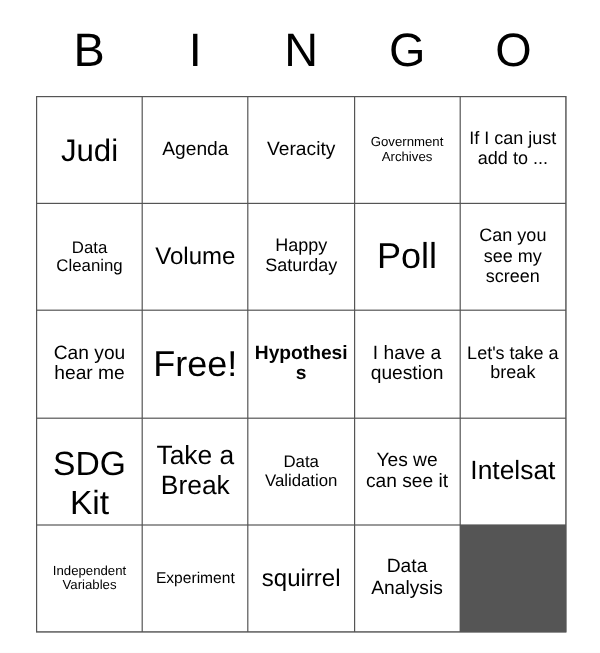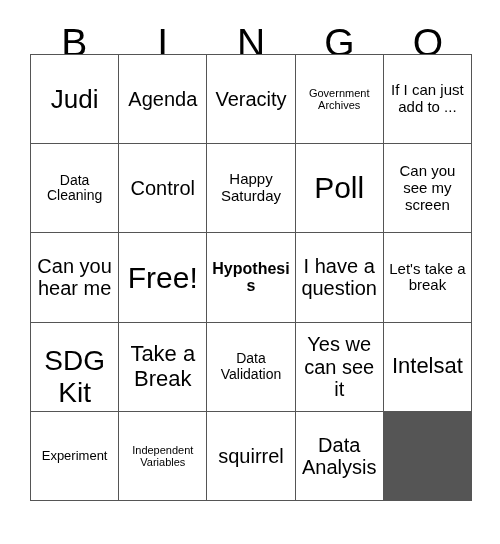--- a/index.html
+++ b/index.html
@@ -38,21 +38,21 @@
     font-size: 39px;
     font-weight: 400;
     line-height: 1;
     color: #000000;
     letter-spacing: 0px;
   }
   
   #bingo-grid {
     position: absolute;
     left: 30px;
-    top: 54px;
+    top: 80px;
     width: 442px;
     height: 447px;
     display: grid;
     grid-template-columns: repeat(5, 1fr);
     grid-template-rows: repeat(5, 1fr);
     background: #555555;
     border: 1px solid #555555;
     gap: 1px;
     box-sizing: border-box;
   }
@@ -72,21 +72,21 @@
     line-height: 1.12;
     word-wrap: break-word;
     color: #000000;
   }
   
   .fs-xs  { font-size: 11px; }
   .fs-sm  { font-size: 16px; font-weight: bold; }
   .fs-smm { font-size: 13px; }
   .fs-md  { font-size: 14px; }
   .fs-mdl { font-size: 15px; }
-  .fs-lg  { font-size: 20px; }
+  .fs-lg  { font-size: 16px; }
   .fs-xl  { font-size: 20px; }
   .fs-2xl { font-size: 22px; }
   .fs-3xl { font-size: 26px; }
   .fs-4xl { font-size: 28px; margin-top: 20px; }
   .fs-5xl { font-size: 30px; }
 </style>
 </head>
 <body>
 
 <div id="card-root">
@@ -112,21 +112,21 @@
       <div class="bingo-cell">
         <span class="cell-text fs-xs">Government Archives</span>
       </div>
       <div class="bingo-cell">
         <span class="cell-text fs-mdl">If I can just add to ...</span>
       </div>
       <div class="bingo-cell">
         <span class="cell-text fs-md">Data Cleaning</span>
       </div>
       <div class="bingo-cell">
-        <span class="cell-text fs-xl">Control</span>
+        <span class="cell-text fs-xl">Volume</span>
       </div>
       <div class="bingo-cell">
         <span class="cell-text fs-mdl">Happy Saturday</span>
       </div>
       <div class="bingo-cell">
         <span class="cell-text fs-5xl">Poll</span>
       </div>
       <div class="bingo-cell">
         <span class="cell-text fs-mdl">Can you see my screen</span>
       </div>
@@ -154,24 +154,24 @@
       <div class="bingo-cell">
         <span class="cell-text fs-md">Data Validation</span>
       </div>
       <div class="bingo-cell">
         <span class="cell-text fs-lg">Yes we can see it</span>
       </div>
       <div class="bingo-cell">
         <span class="cell-text fs-2xl">Intelsat</span>
       </div>
       <div class="bingo-cell">
-        <span class="cell-text fs-smm">Experiment</span>
+        <span class="cell-text fs-xs">Independent Variables</span>
       </div>
       <div class="bingo-cell">
-        <span class="cell-text fs-xs">Independent Variables</span>
+        <span class="cell-text fs-smm">Experiment</span>
       </div>
       <div class="bingo-cell">
         <span class="cell-text fs-xl">squirrel</span>
       </div>
       <div class="bingo-cell">
         <span class="cell-text fs-lg">Data Analysis</span>
       </div>
     </div>
 
 </div>

